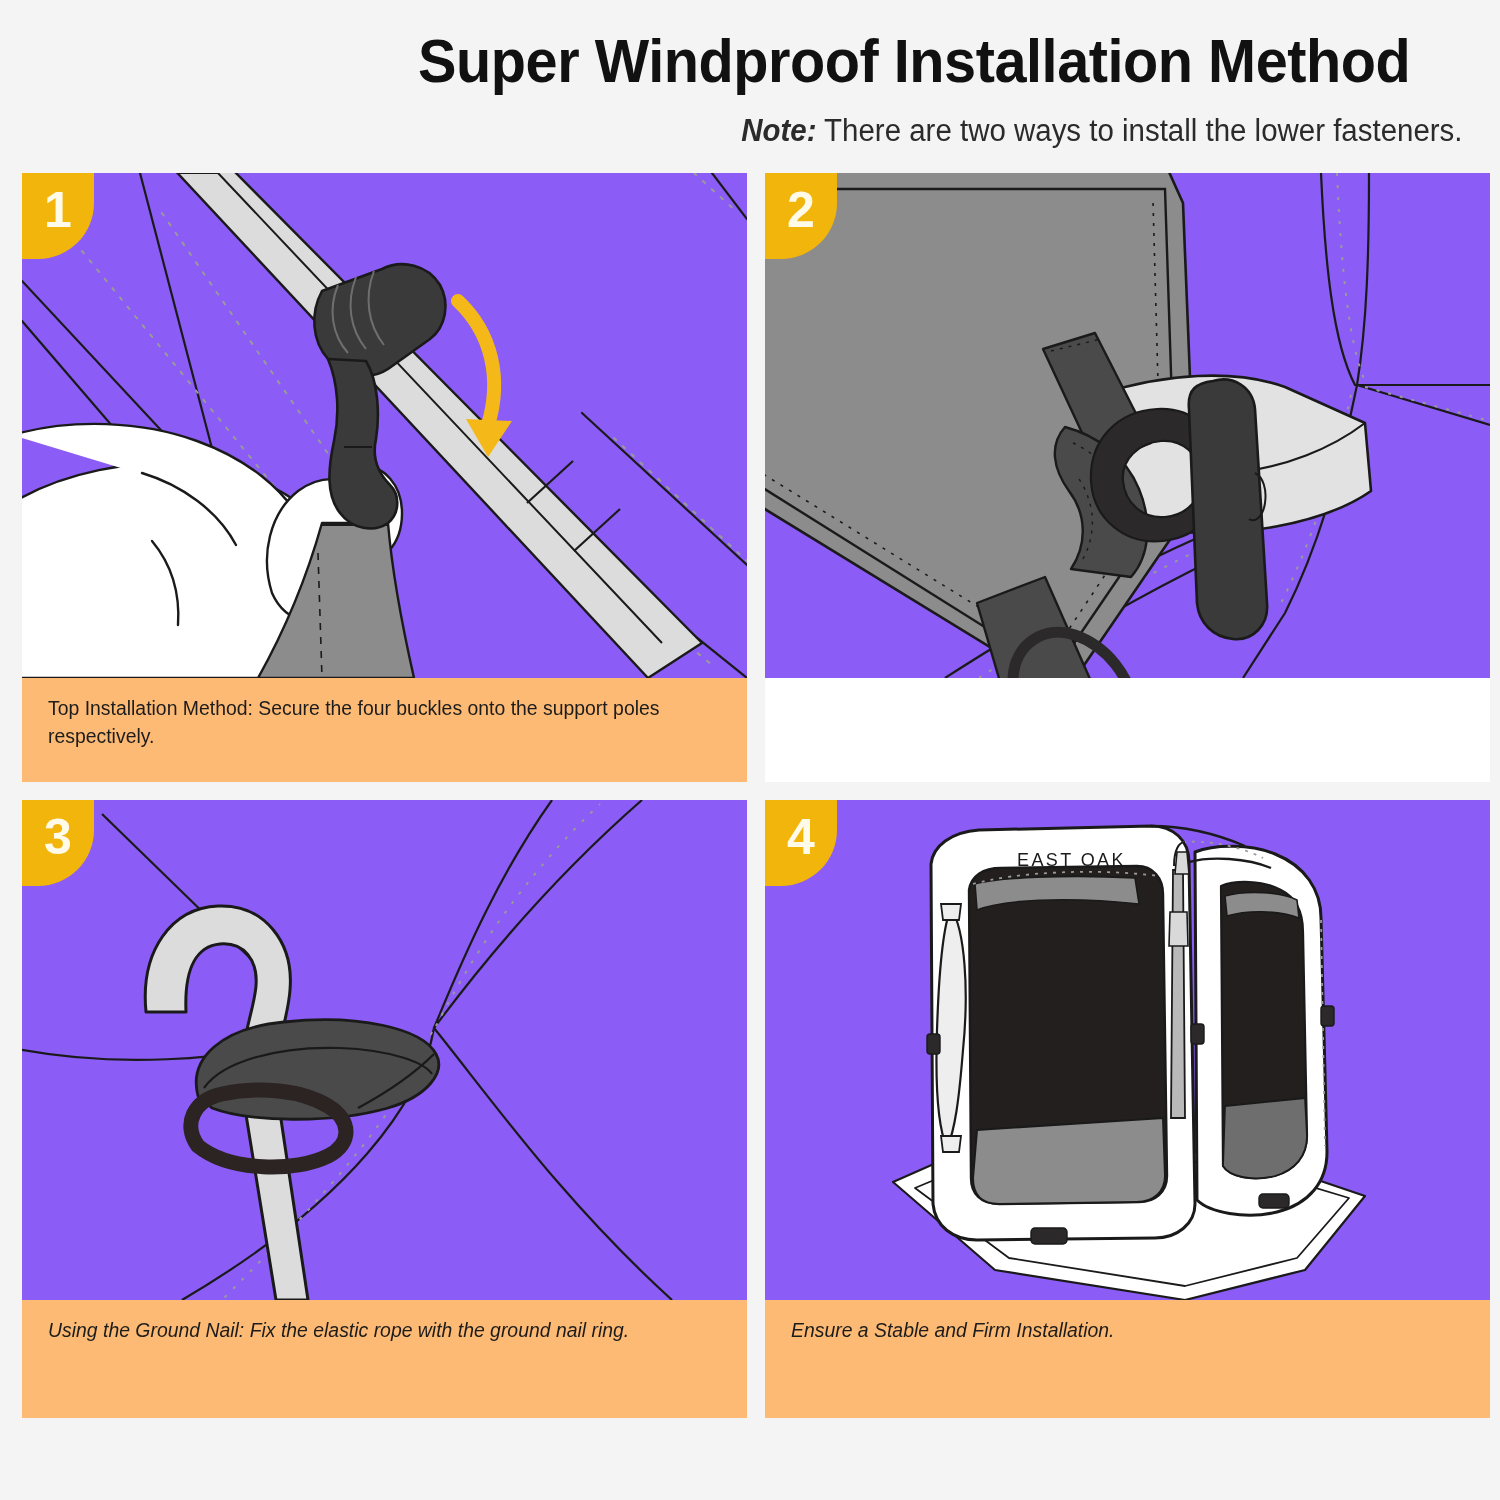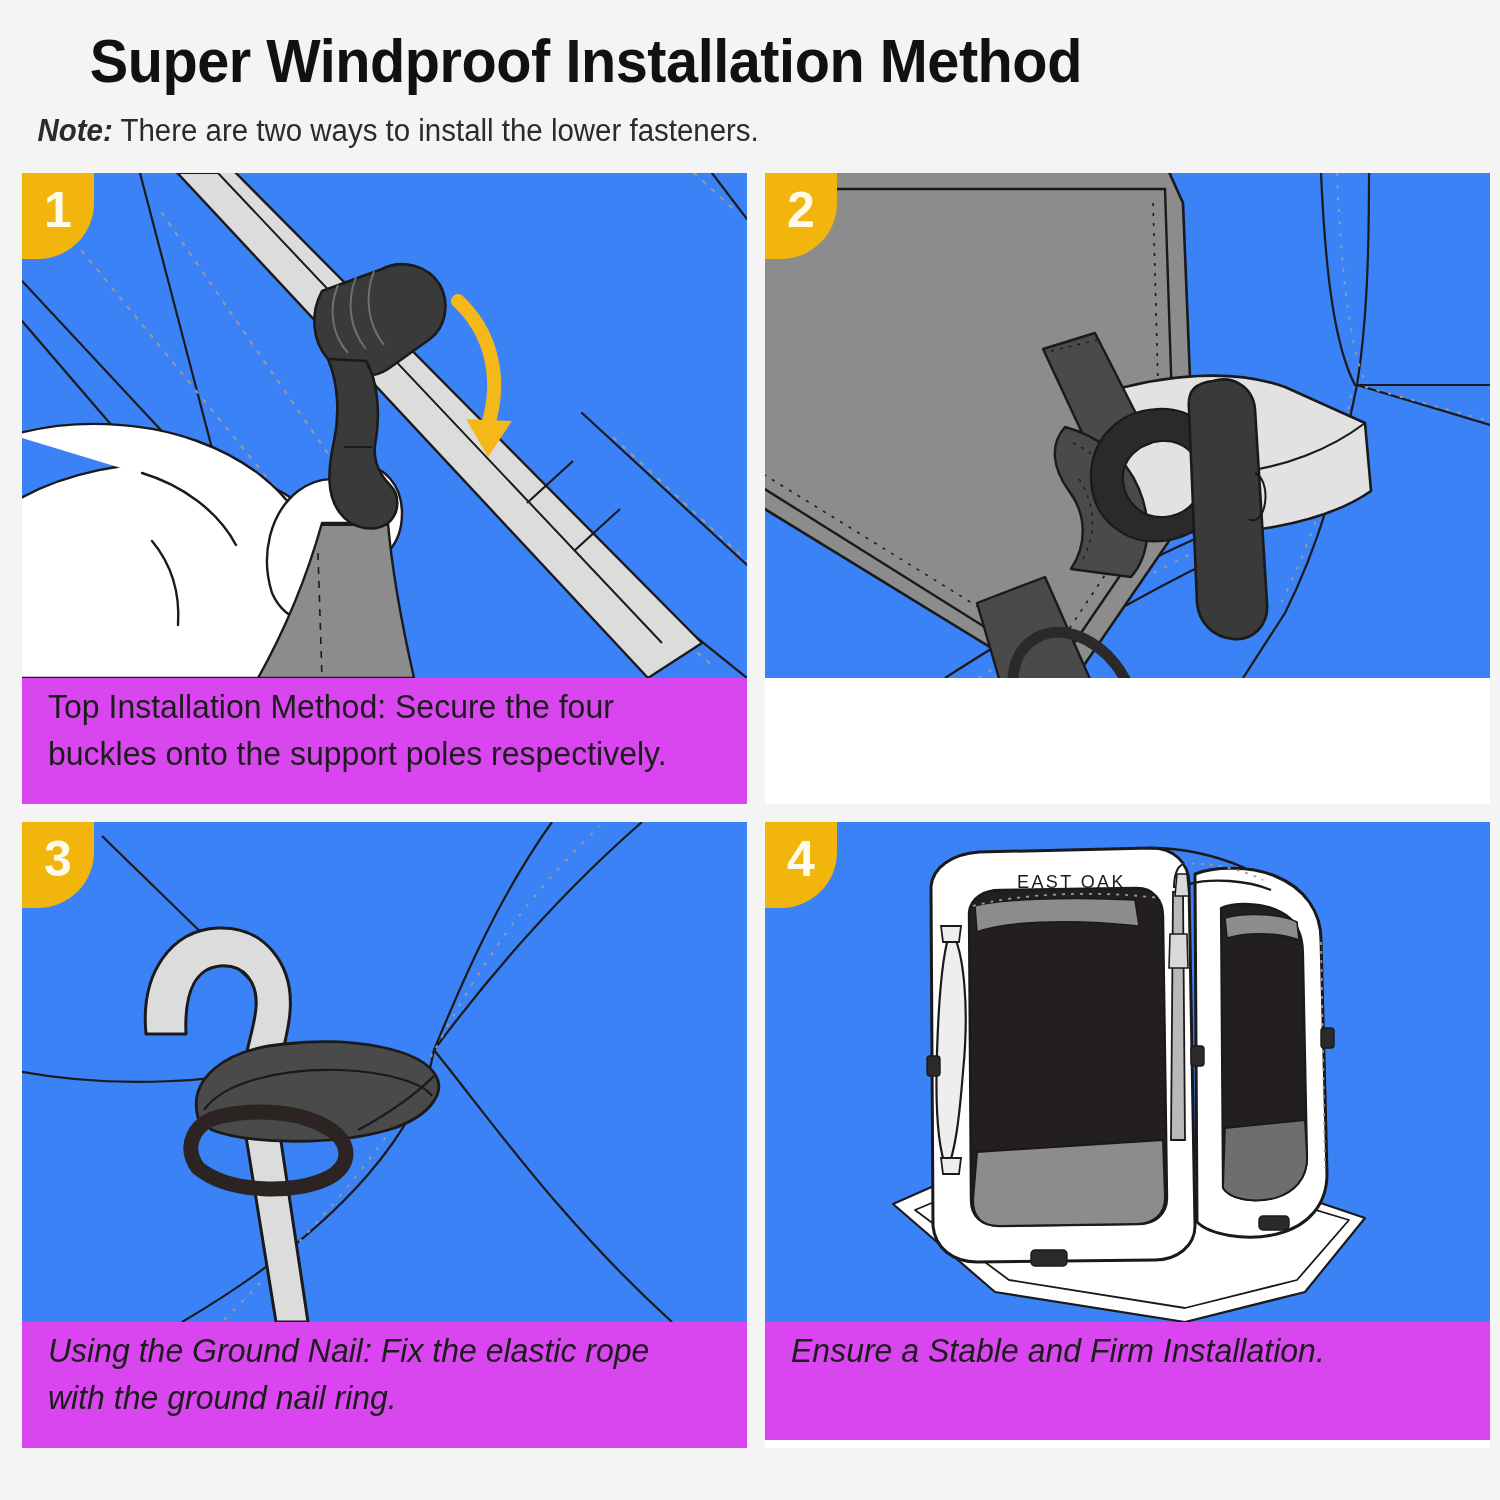--- a/index.html
+++ b/index.html
@@ -10,21 +10,21 @@
     width: 1500px;
     height: 1500px;
     background: #f4f4f4;
     font-family: "Liberation Sans", sans-serif;
     overflow: hidden;
   }
 
   
   .header {
     padding-top: 28px;
-    text-align: left;
+    text-align: right;
   }
   .page-title {
     font-size: 62px;
     font-weight: bold;
     color: #111111;
     letter-spacing: -0.5px;
     line-height: 1.05;
     margin: 0;
     padding: 0 40px;
     transform: scaleX(0.93);
@@ -50,21 +50,21 @@
     row-gap: 18px;
   }
   .step-card {
     background: #ffffff;
     position: relative;
     display: flex;
     flex-direction: column;
   }
   .illustration {
     position: relative;
-    background: #3b82f6;
+    background: #8b5cf6;
     height: 505px;
     overflow: hidden;
   }
   .step-card.row2 .illustration { height: 500px; }
 
   .step-badge {
     position: absolute;
     top: 0;
     left: 0;
     width: 72px;
@@ -76,25 +76,25 @@
     font-weight: bold;
     display: flex;
     align-items: flex-start;
     justify-content: center;
     padding-top: 8px;
     box-sizing: border-box;
     z-index: 5;
   }
 
   .caption {
-    background: #d946ef;
+    background: #fdba74;
     color: #1c1c1c;
-    font-size: 33px;
+    font-size: 20px;
     line-height: 1.42;
-    padding: 6px 26px 26px 26px;
+    padding: 16px 26px 26px 26px;
     box-sizing: border-box;
     transform-origin: left top;
   }
   .caption-r1 { min-height: 104px; }
   .caption-r2 { min-height: 118px; font-style: italic; }
   .caption span { display: block; transform: scaleX(0.97); transform-origin: left center; }
 
   svg { display: block; }
 </style>
 </head>

